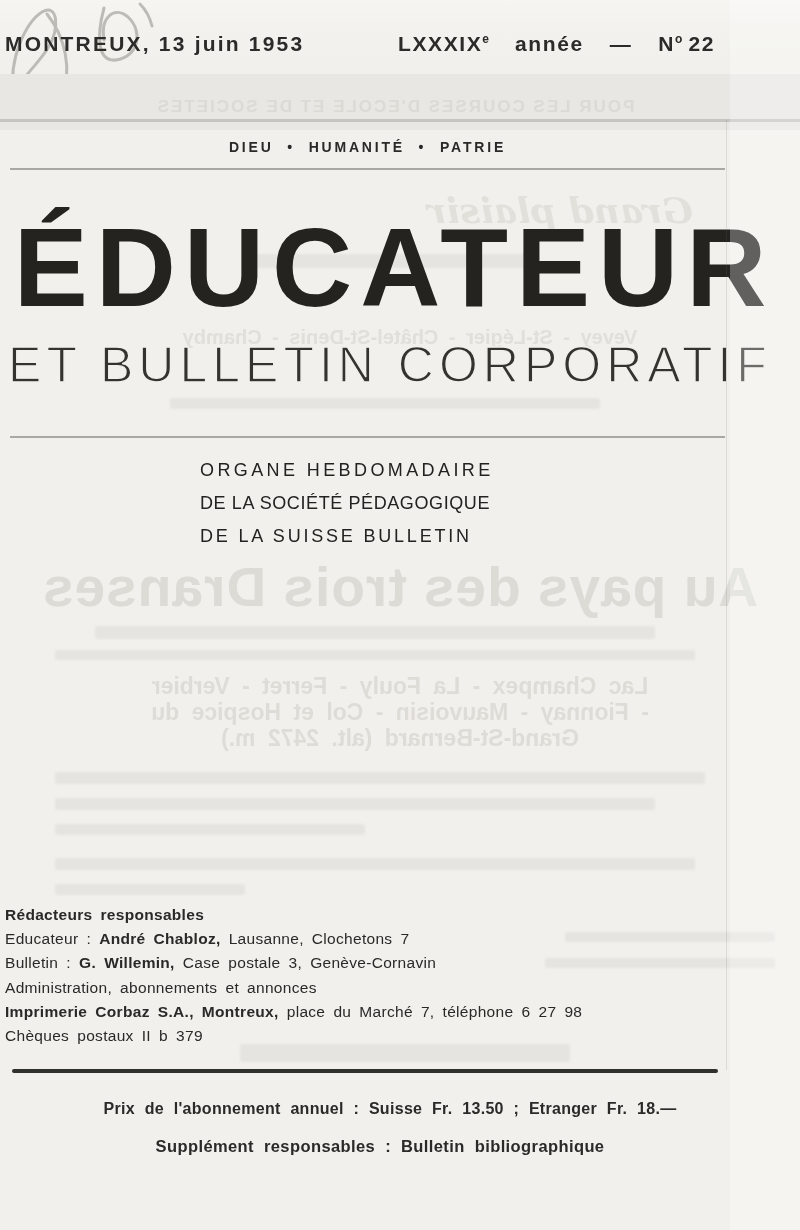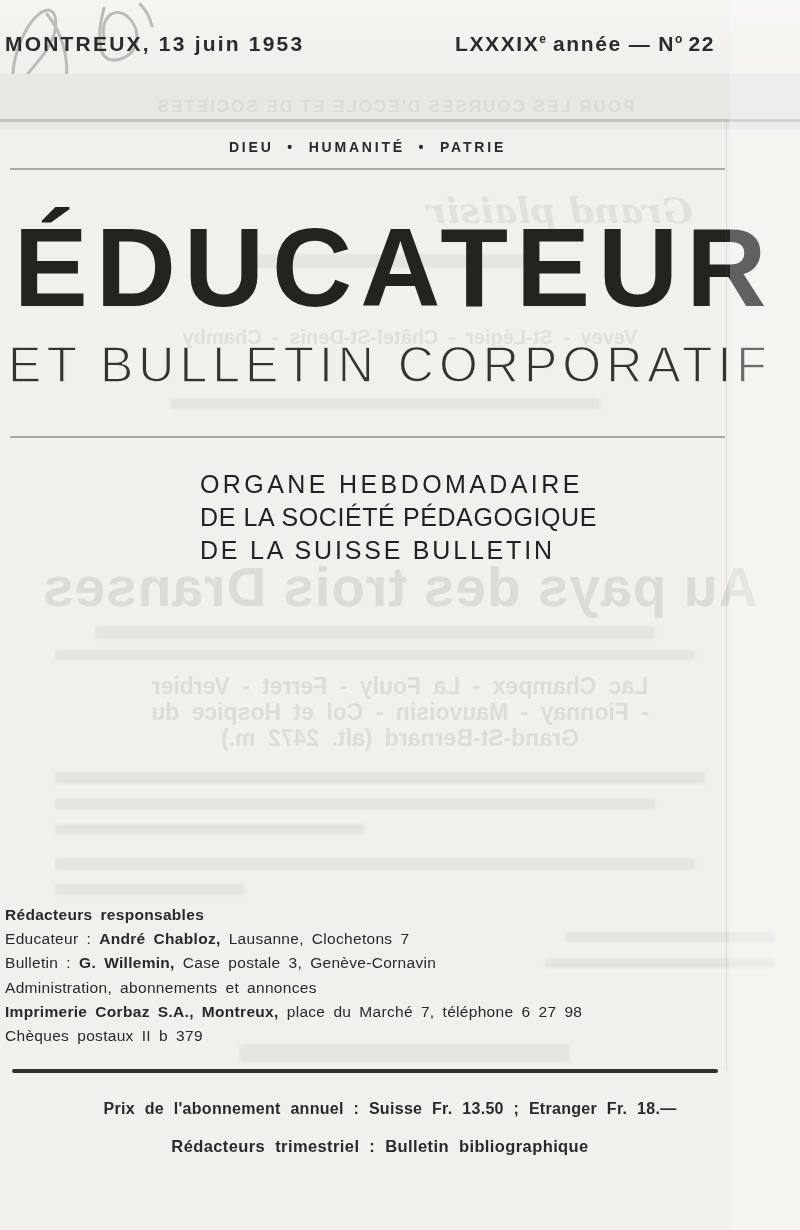--- a/index.html
+++ b/index.html
@@ -13,21 +13,21 @@
   .page::after{ 
     content:"";position:absolute;top:0;right:0;width:70px;height:100%;
     background:rgba(255,255,255,0.28);pointer-events:none;
   }
   .abs{position:absolute;line-height:1;white-space:nowrap;}
 
   
   .place-date{top:33px;left:5px;font-size:21px;font-weight:600;letter-spacing:2.2px;color:#2c2b29;}
   .issue-line{top:33px;right:85px;font-size:21px;font-weight:600;letter-spacing:1.6px;color:#2c2b29;}
   .issue-line sup{font-size:12px;letter-spacing:0;}
-  .issue-line .gap{margin-left:7px;}
+  .issue-line .gap{margin-left:26px;}
   .issue-line .gap-sm{margin-left:6px;}
 
   
   .band{top:74px;left:0;width:800px;height:56px;background:#e8e7e3;}
   .band-rule{top:119px;left:0;width:800px;height:3px;background:#c6c4bf;filter:blur(0.4px);}
   .mir{transform:scaleX(-1);}
   .bleed-band-text{top:98px;left:0;width:790px;text-align:center;font-size:17px;font-weight:700;letter-spacing:2px;color:#dbdad5;}
   .bleed-script{top:192px;left:390px;width:340px;text-align:center;
     font-family:"DejaVu Serif", serif;font-style:italic;font-weight:700;font-size:36px;color:#e1e0db;}
   .bleed-railway{top:327px;left:30px;width:760px;text-align:center;font-size:20px;font-weight:700;word-spacing:5px;color:#e0dfda;}
@@ -44,21 +44,21 @@
   .vert-edge{position:absolute;left:726px;top:120px;width:1px;height:950px;background:rgba(110,108,102,0.16);}
 
   
   .title{top:213px;left:0;width:788px;text-align:center;
     font-size:111px;font-weight:700;letter-spacing:8px;color:#242320;}
   .subtitle{top:340px;left:4px;width:772px;text-align:center;
     font-size:50px;font-weight:400;letter-spacing:5px;color:#34332f;
     -webkit-text-stroke:1.4px #f1f0ec;}
 
   
-  .organe{top:454px;left:200px;font-size:25px;font-weight:500;color:#232220;margin-top:14px;}
+  .organe{top:454px;left:200px;font-size:18px;font-weight:500;color:#232220;}
   .organe div{line-height:33px;}
   .organe div:nth-child(1){letter-spacing:3.4px;}
   .organe div:nth-child(2){letter-spacing:0.6px;}
   .organe div:nth-child(3){letter-spacing:2.8px;}
 
   
   .imprint{top:903px;left:5px;width:790px;font-size:15.5px;font-weight:500;
     color:#2a2927;letter-spacing:0.3px;word-spacing:3.5px;}
   .imprint div{line-height:24.2px;white-space:nowrap;}
   .imprint .hd{font-weight:700;}
@@ -131,16 +131,16 @@
     <div class="hd">Rédacteurs responsables</div>
     <div><span>Educateur : </span><b>André Chabloz,</b><span> Lausanne, Clochetons 7</span></div>
     <div><span>Bulletin : </span><b>G. Willemin,</b><span> Case postale 3, Genève-Cornavin</span></div>
     <div><span></span><b></b><span>Administration, abonnements et annonces</span></div>
     <div><span></span><b>Imprimerie Corbaz S.A., Montreux,</b><span> place du Marché 7, téléphone 6 27 98</span></div>
     <div><span></span><b></b><span>Chèques postaux II b 379</span></div>
   </div>
 
   <div class="abs thick-rule"></div>
   <div class="abs price-line">Prix de l'abonnement annuel : Suisse Fr. 13.50 ; Etranger Fr. 18.—</div>
-  <div class="abs supp-line">Rédacteurs trimestriel : Bulletin bibliographique</div>
+  <div class="abs supp-line">Supplément responsables : Bulletin bibliographique</div>
 
   <div class="vert-edge"></div>
 </div>
 
 </body></html>

